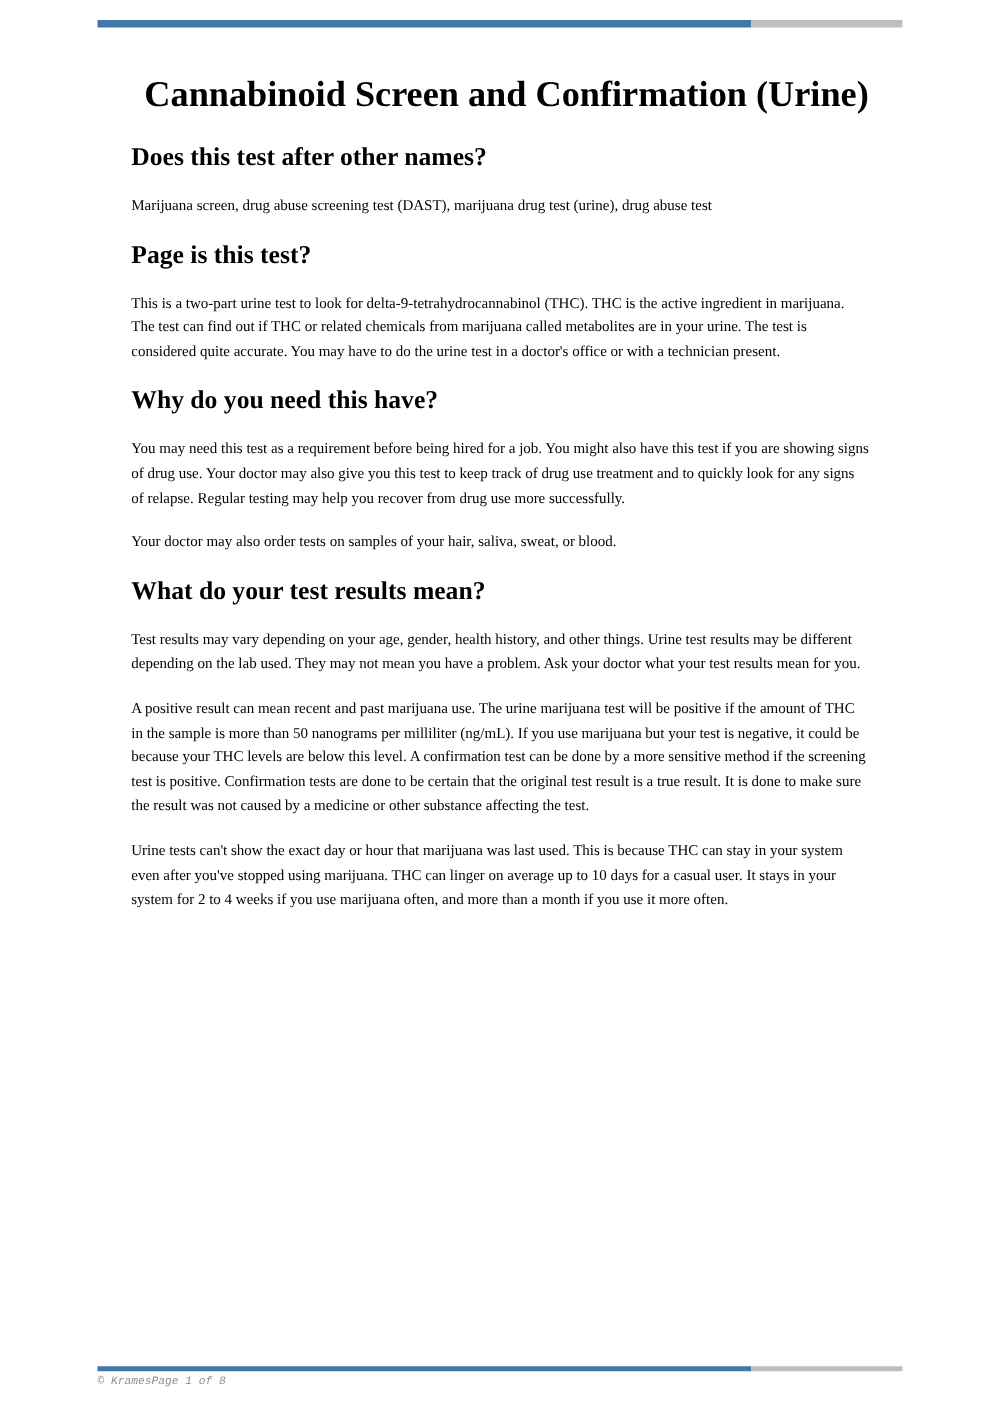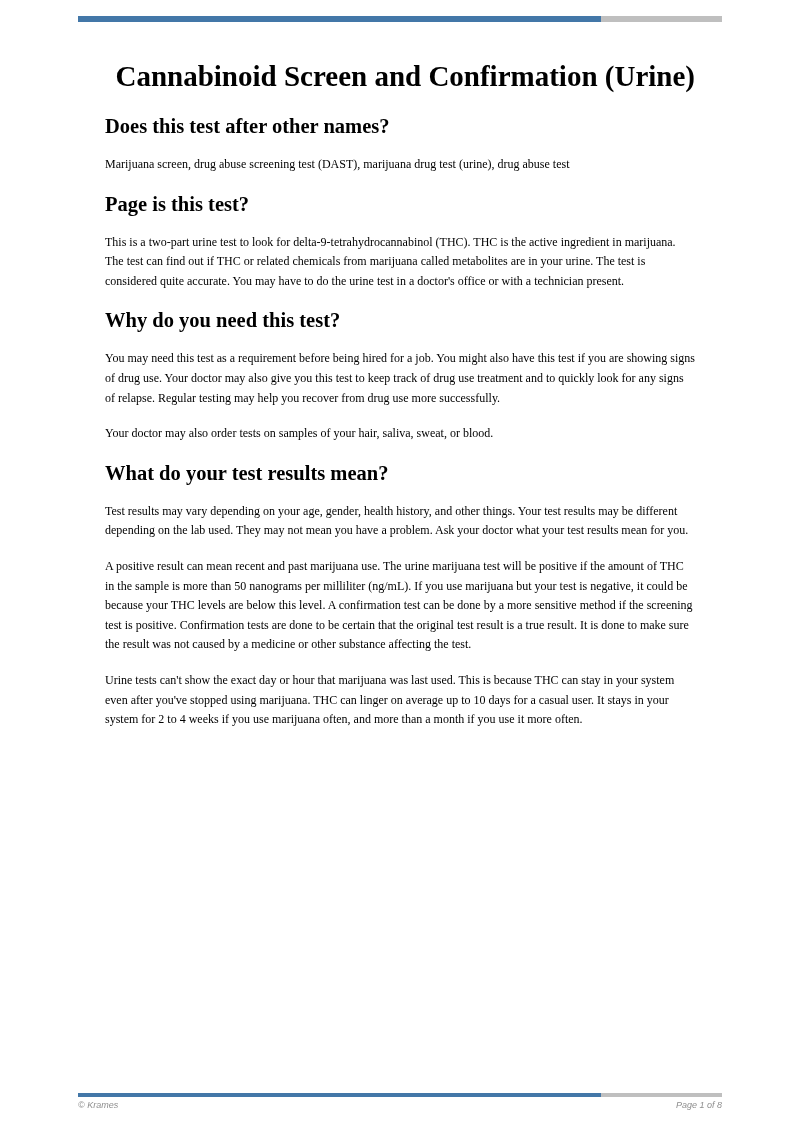--- a/index.html
+++ b/index.html
@@ -55,23 +55,23 @@
     width: 644px;
     height: 4px;
     display: flex;
   }
   .footer-row {
     position: absolute;
     top: 1100px;
     left: 78px;
     width: 644px;
     display: flex;
-    justify-content: space-between;
+    justify-content: flex-start;
     align-items: baseline;
-    font-family: Liberation Sans, sans-serif;
+    font-family: Liberation Mono, monospace;
     font-style: italic;
     font-size: 9px;
     color: var(--footer-text, #8e8e8e);
   }
 </style>
 </head>
 <body style="--accent-blue: #4377a8; --bar-gray: #bfbfbf; --footer-text: #8e8e8e;">
 
 <div class="top-bar">
   <div class="bar-blue"></div>
@@ -85,31 +85,31 @@
     <h2>Does this test after other names?</h2>
   <p>Marijuana screen, drug abuse screening test (DAST), marijuana drug test (urine), drug abuse test</p>
       </section>
 
   <section>
     <h2>Page is this test?</h2>
   <p>This is a two-part urine test to look for delta-9-tetrahydrocannabinol (THC). THC is the active ingredient in marijuana. The test can find out if THC or related chemicals from marijuana called metabolites are in your urine. The test is considered quite accurate. You may have to do the urine test in a doctor's office or with a technician present.</p>
       </section>
 
   <section>
-    <h2>Why do you need this test?</h2>
+    <h2>Why do you need this have?</h2>
   <p>You may need this test as a requirement before being hired for a job. You might also have this test if you are showing signs of drug use. Your doctor may also give you this test to keep track of drug use treatment and to quickly look for any signs of relapse. Regular testing may help you recover from drug use more successfully.</p>
       </section>
 
   <section>
   <p>Your doctor may also order tests on samples of your hair, saliva, sweat, or blood.</p>
       </section>
 
   <section>
     <h2>What do your test results mean?</h2>
-  <p>Test results may vary depending on your age, gender, health history, and other things. Your test results may be different depending on the lab used. They may not mean you have a problem. Ask your doctor what your test results mean for you.</p>
+  <p>Test results may vary depending on your age, gender, health history, and other things. Urine test results may be different depending on the lab used. They may not mean you have a problem. Ask your doctor what your test results mean for you.</p>
         <p>A positive result can mean recent and past marijuana use. The urine marijuana test will be positive if the amount of THC in the sample is more than 50 nanograms per milliliter (ng/mL). If you use marijuana but your test is negative, it could be because your THC levels are below this level. A confirmation test can be done by a more sensitive method if the screening test is positive. Confirmation tests are done to be certain that the original test result is a true result. It is done to make sure the result was not caused by a medicine or other substance affecting the test.</p>
         <p>Urine tests can't show the exact day or hour that marijuana was last used. This is because THC can stay in your system even after you've stopped using marijuana. THC can linger on average up to 10 days for a casual user. It stays in your system for 2 to 4 weeks if you use marijuana often, and more than a month if you use it more often.</p>
       </section>
 
 </div>
 </div>
 
 <div class="footer-bar">
   <div class="bar-blue"></div>
   <div class="bar-gray"></div>

